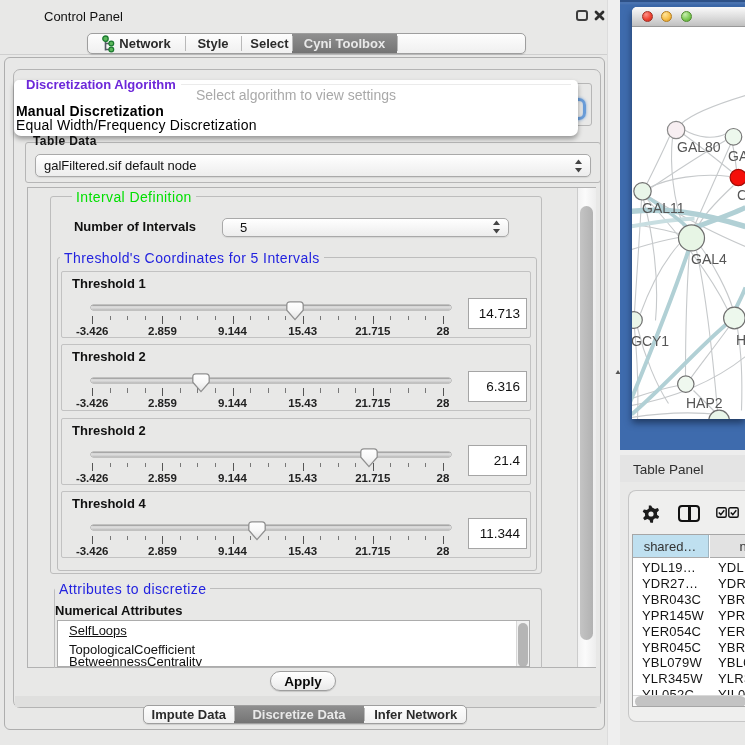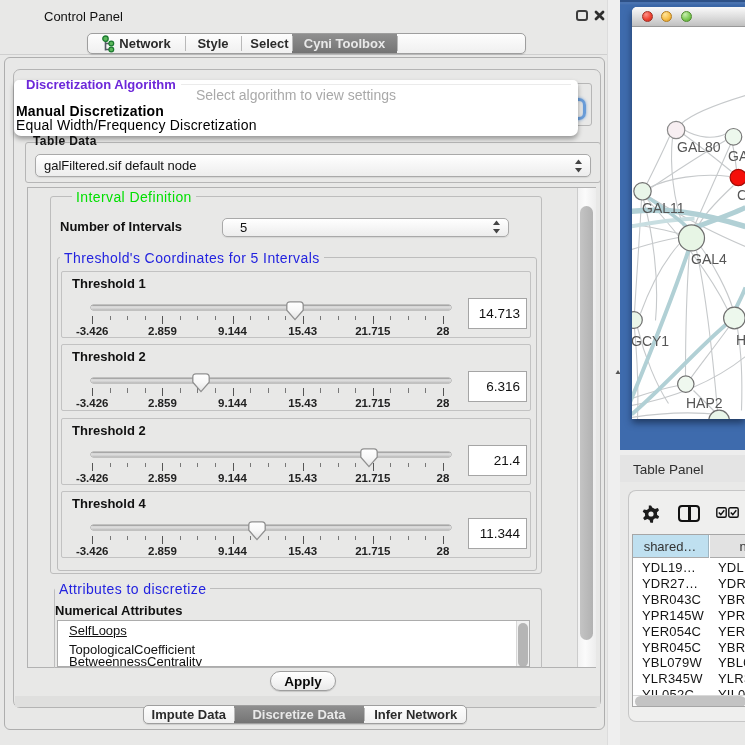--- a/index.html
+++ b/index.html
@@ -67,21 +67,21 @@
       <path d="M4.5,0.5 L8,5 L1,5 Z" fill="#444"></path>
       <path d="M4.5,13.5 L8,9 L1,9 Z" fill="#444"></path>
     </svg></div>
 
 <div class="ab" style="left:27px;top:187px;width:569px;height:481px;border:1px solid #b2b2b2;"></div>
 <div class="ab" style="left:577px;top:188px;width:18.5px;height:479px;background:linear-gradient(90deg,#f2f2f2,#fbfbfb 40%,#ededed);border-left:1px solid #cccccc;"></div>
 <div class="ab" style="left:579.5px;top:206px;width:13px;height:434px;background:linear-gradient(90deg,#c4c4c4,#b2b2b2);border-radius:6.5px;"></div>
 
 <div class="gbox" style="left:50px;top:196px;width:492px;height:378px;"></div>
 <div class="grouptitle" style="left:51px;top:190px;color:#00df00;margin-left:21px;">Interval Definition</div>
-<div class="ab" style="left:60px;top:219px;width:150px;text-align:left;font-size:13px;font-weight:bold;color:#111;">Number of Intervals</div>
+<div class="ab" style="left:60px;top:219px;width:150px;text-align:center;font-size:13px;font-weight:bold;color:#111;">Number of Intervals</div>
 <div class="combo" style="left:222px;top:217.5px;width:287px;height:19px;padding-left:17px;">5<svg class="stepper" width="9" height="14" viewBox="0 0 9 14">
       <path d="M4.5,0.5 L8,5 L1,5 Z" fill="#444"></path>
       <path d="M4.5,13.5 L8,9 L1,9 Z" fill="#444"></path>
     </svg></div>
 <div class="gbox" style="left:57px;top:256.5px;width:480px;height:314.5px;"></div>
 <div class="grouptitle" style="left:60px;top:251px;color:#2323df;">Threshold's Coordinates for 5 Intervals</div>
 
 <div class="tbox" style="left:61px;top:271px;width:470px;height:67px;"></div>
 <div class="ab thtitle" style="left:72px;top:276px;">Threshold 1</div>
 <div class="track" style="left:91px;top:305px;width:360px;"></div>

